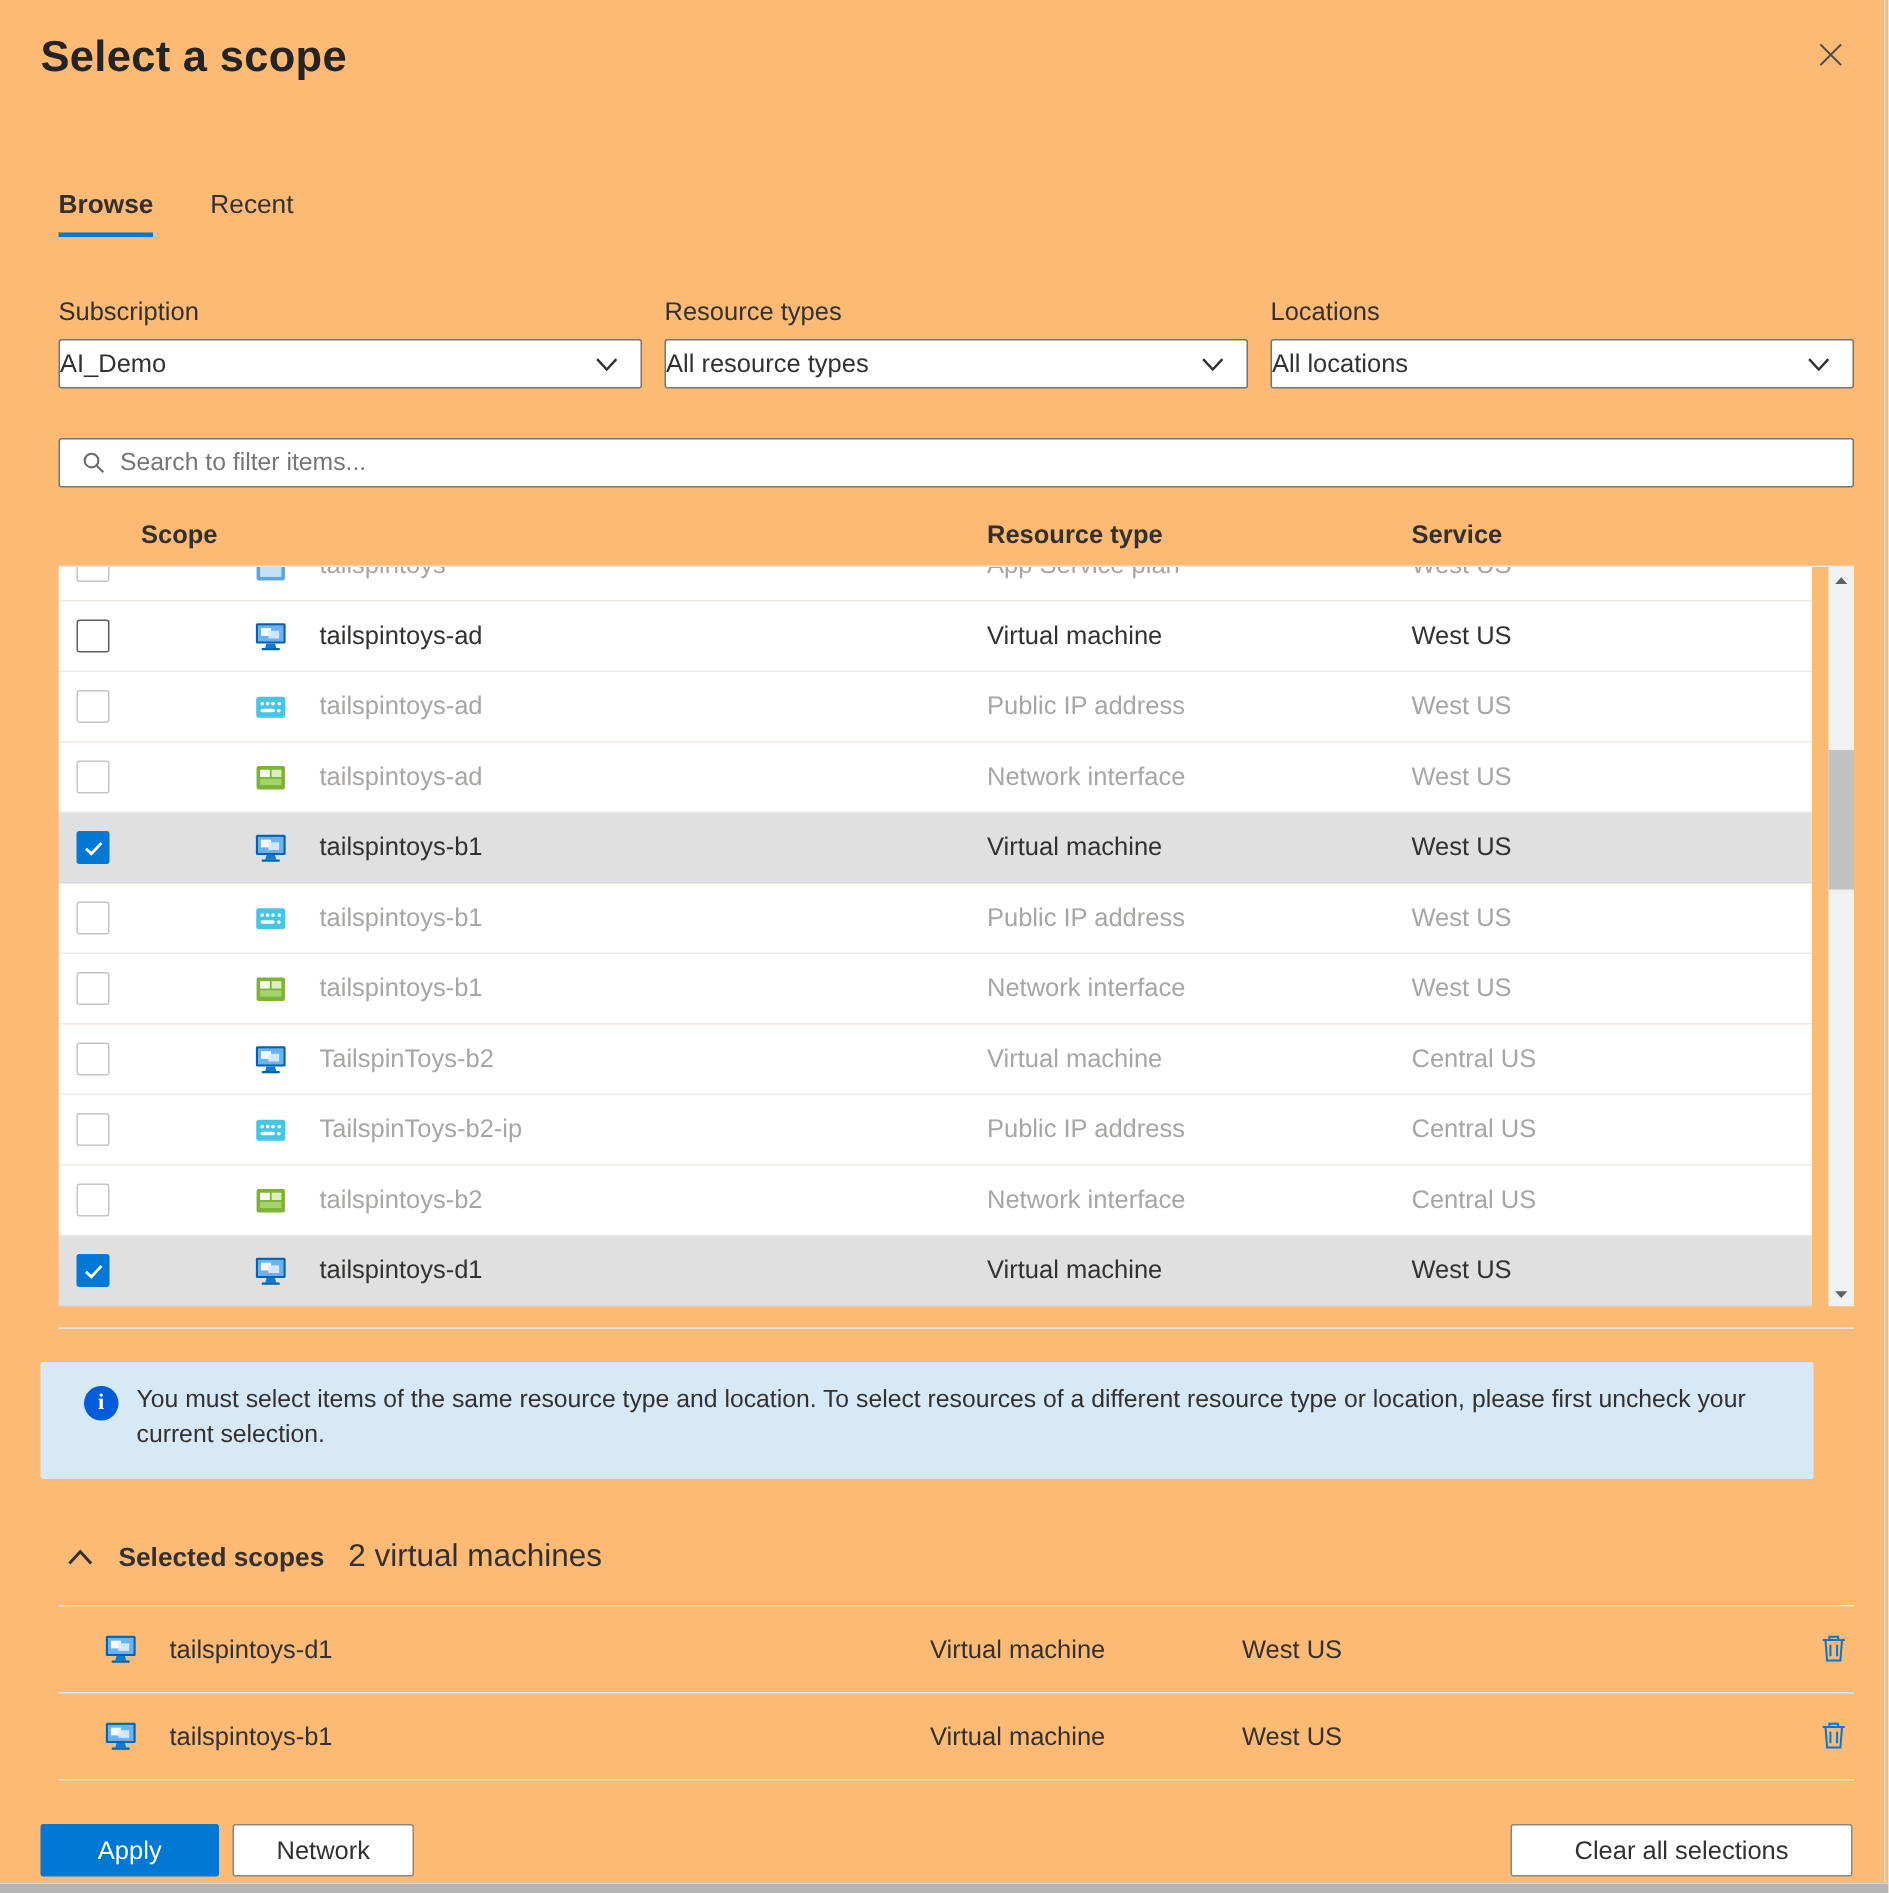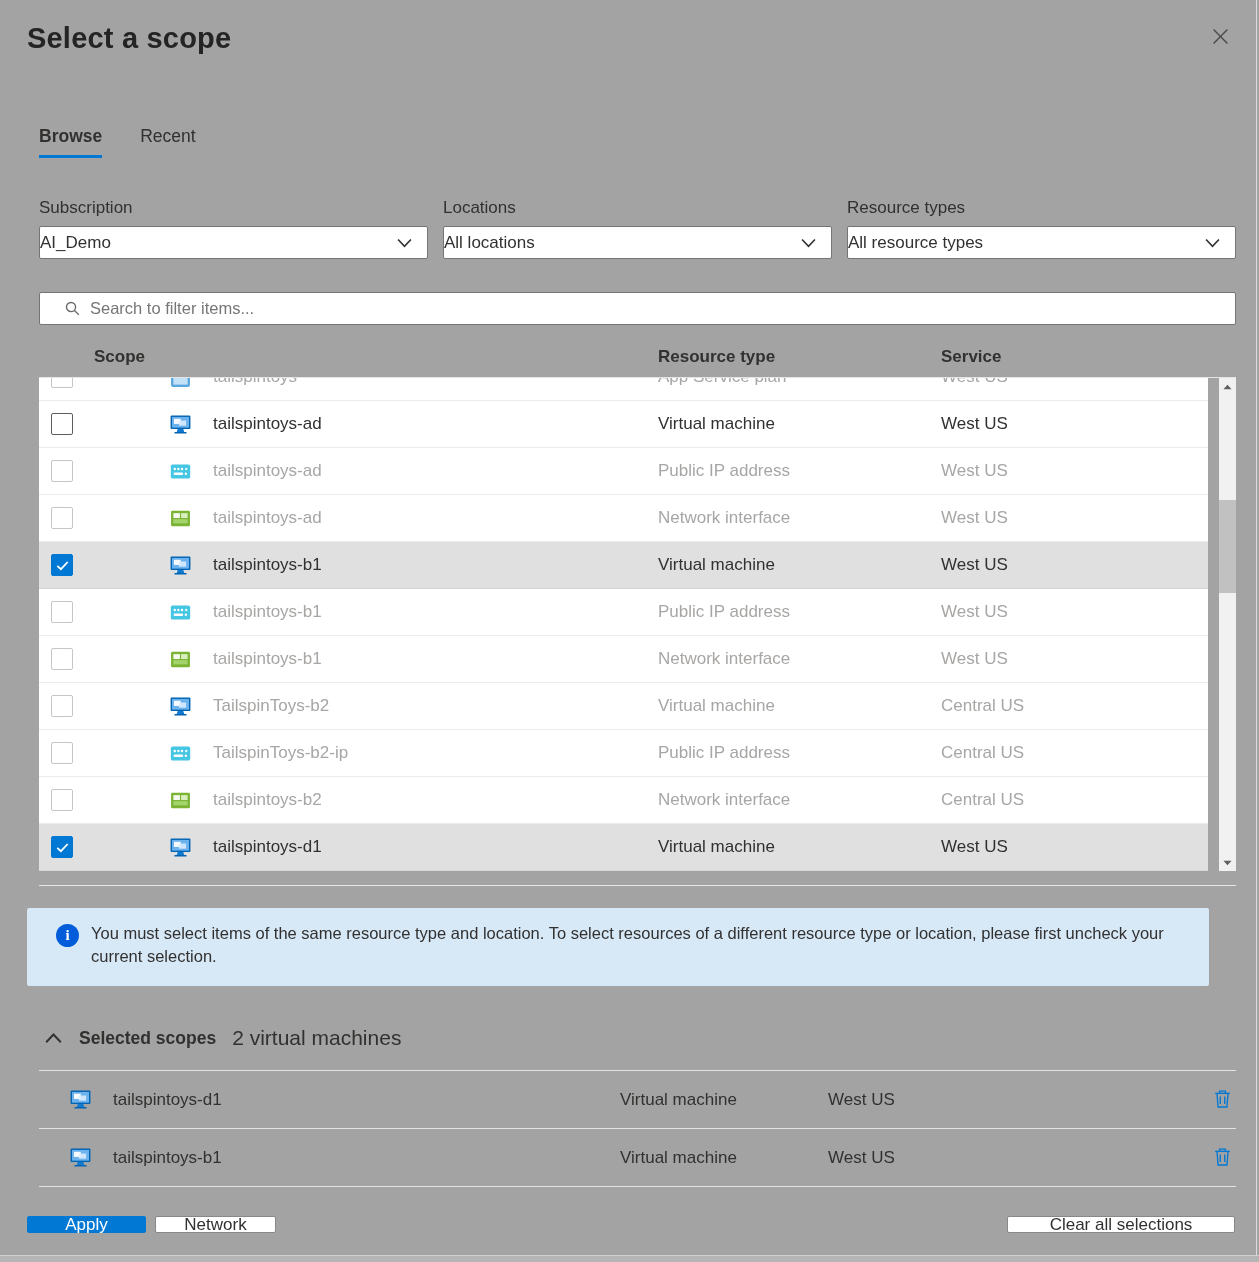--- a/index.html
+++ b/index.html
@@ -1,18 +1,18 @@
 <!DOCTYPE html>
 <html><head>
 <meta charset="utf-8">
 <style>
   *{margin:0;padding:0;box-sizing:border-box;}
   html,body{background:#fff;}
   body{font-family:"Liberation Sans",sans-serif;color:#323130;}
-  .page{position:relative;width:1259px;height:1262px;background:#a3a3a3;overflow:hidden;}
+  .page{position:relative;width:1259px;height:1262px;background:#fdba74;overflow:hidden;}
 
   
   .dlg-head{display:flex;justify-content:space-between;align-items:flex-start;padding:18px 27px 0 27px;}
   .dlg-title{font-size:29px;font-weight:600;color:#242424;line-height:40px;letter-spacing:.2px;}
   .close-btn{margin-top:8px;width:24px;height:24px;border:none;background:transparent;cursor:pointer;display:flex;align-items:center;justify-content:center;}
   .close-btn svg{width:17px;height:17px;}
 
   
   .tabs{margin:68px 0 0 39px;display:flex;gap:38px;}
   .tab{font-size:17.5px;padding-bottom:8px;cursor:pointer;color:#323130;}
@@ -21,21 +21,21 @@
   
   .filters{margin:26px 23px 0 39px;display:flex;gap:15px;}
   .filter{flex:1;margin-top:13px;}
   .filter-label{font-size:17px;line-height:22px;color:#323130;}
   .dd{margin-top:7px;height:33px;border:1px solid #757575;border-radius:2px;background:#fff;display:flex;align-items:center;justify-content:space-between;padding:0 15px 0 0;cursor:pointer;}
   .dd-value{font-size:17px;color:#323130;}
   .dd .chev{width:15px;height:10px;display:flex;}
   .dd .chev svg{width:100%;height:100%;}
 
   
-  .search{margin:33px 23px 0 39px;height:33px;border:1px solid #757575;border-radius:2px;display:flex;align-items:center;padding:0 24px;background:#fff;}
+  .search{margin:33px 23px 0 39px;height:33px;border:1px solid #757575;border-radius:2px;display:flex;align-items:center;padding:0 14px;background:#fff;}
   .search .s-icon{width:17px;height:17px;display:flex;flex:none;}
   .search input{border:none;outline:none;flex:1;font-size:16.5px;color:#323130;margin-left:9px;font-family:inherit;background:transparent;}
   .search input::placeholder{color:#767676;}
 
   
   .thead{margin:12px 23px 0 39px;height:41px;display:grid;grid-template-columns:619px 283px auto;align-items:center;border-bottom:1px solid #e4e4e4;}
   .thead div{font-weight:700;font-size:17px;}
   .h-scope{padding-left:55px;}
   .tbody{margin:0 23px 0 39px;height:493px;position:relative;overflow:hidden;}
   .rows{width:calc(100% - 28px);}
@@ -74,21 +74,21 @@
   .sel-chevron svg{width:100%;height:100%;}
   .sel-title{font-weight:700;font-size:17.5px;}
   .sel-count{font-size:21px;margin-left:16px;}
   .sel-rows{margin:20px 23px 0 39px;border-top:1px solid #e3e3e3;}
   .sel-row{height:58px;display:grid;grid-template-columns:550px 208px auto 44px;align-items:center;border-bottom:1px solid #e3e3e3;font-size:17px;padding-left:31px;}
   .trash-btn{width:28px;height:28px;border:none;background:transparent;cursor:pointer;display:flex;align-items:center;justify-content:center;justify-self:end;}
   .trash-btn svg{width:21px;height:21px;}
 
   
   .footer{margin:29px 24px 0 27px;display:flex;align-items:center;}
-  .btn{height:17px;font-size:17px;border-radius:2px;display:flex;align-items:center;justify-content:center;cursor:pointer;font-family:inherit;}
+  .btn{height:35px;font-size:17px;border-radius:2px;display:flex;align-items:center;justify-content:center;cursor:pointer;font-family:inherit;}
   .btn-primary{width:119px;background:#0078d4;color:#fff;border:1px solid #0078d4;}
   .btn-secondary{width:121px;background:#fff;color:#323130;border:1px solid #8a8886;margin-left:9px;}
   .btn-clear{margin-left:auto;width:228px;background:#fff;color:#323130;border:1px solid #8a8886;}
 
   
   .bottom-strip{position:absolute;left:0;right:0;bottom:0;height:7px;background:#b5b5b5;border-top:1px solid #d0d0d0;}
   .right-edge{position:absolute;top:0;bottom:7px;right:2px;width:1px;background:#dcdcdc;}
 </style>
 </head>
 <body>
@@ -116,34 +116,34 @@
       <div class="dd">
         <span class="dd-value">AI_Demo</span>
         <span class="chev">
             <svg viewBox="0 0 14 9" fill="none" stroke="#323130" stroke-width="1.5">
               <path d="M1 1.2 L7 7.6 L13 1.2"></path>
             </svg>
           </span>
       </div>
     </div>
     <div class="filter">
-      <div class="filter-label">Locations</div>
+      <div class="filter-label">Resource types</div>
       <div class="dd">
-        <span class="dd-value">All locations</span>
+        <span class="dd-value">All resource types</span>
         <span class="chev">
             <svg viewBox="0 0 14 9" fill="none" stroke="#323130" stroke-width="1.5">
               <path d="M1 1.2 L7 7.6 L13 1.2"></path>
             </svg>
           </span>
       </div>
     </div>
     <div class="filter">
-      <div class="filter-label">Resource types</div>
+      <div class="filter-label">Locations</div>
       <div class="dd">
-        <span class="dd-value">All resource types</span>
+        <span class="dd-value">All locations</span>
         <span class="chev">
             <svg viewBox="0 0 14 9" fill="none" stroke="#323130" stroke-width="1.5">
               <path d="M1 1.2 L7 7.6 L13 1.2"></path>
             </svg>
           </span>
       </div>
     </div>
   </div>
 
   <div class="search">

